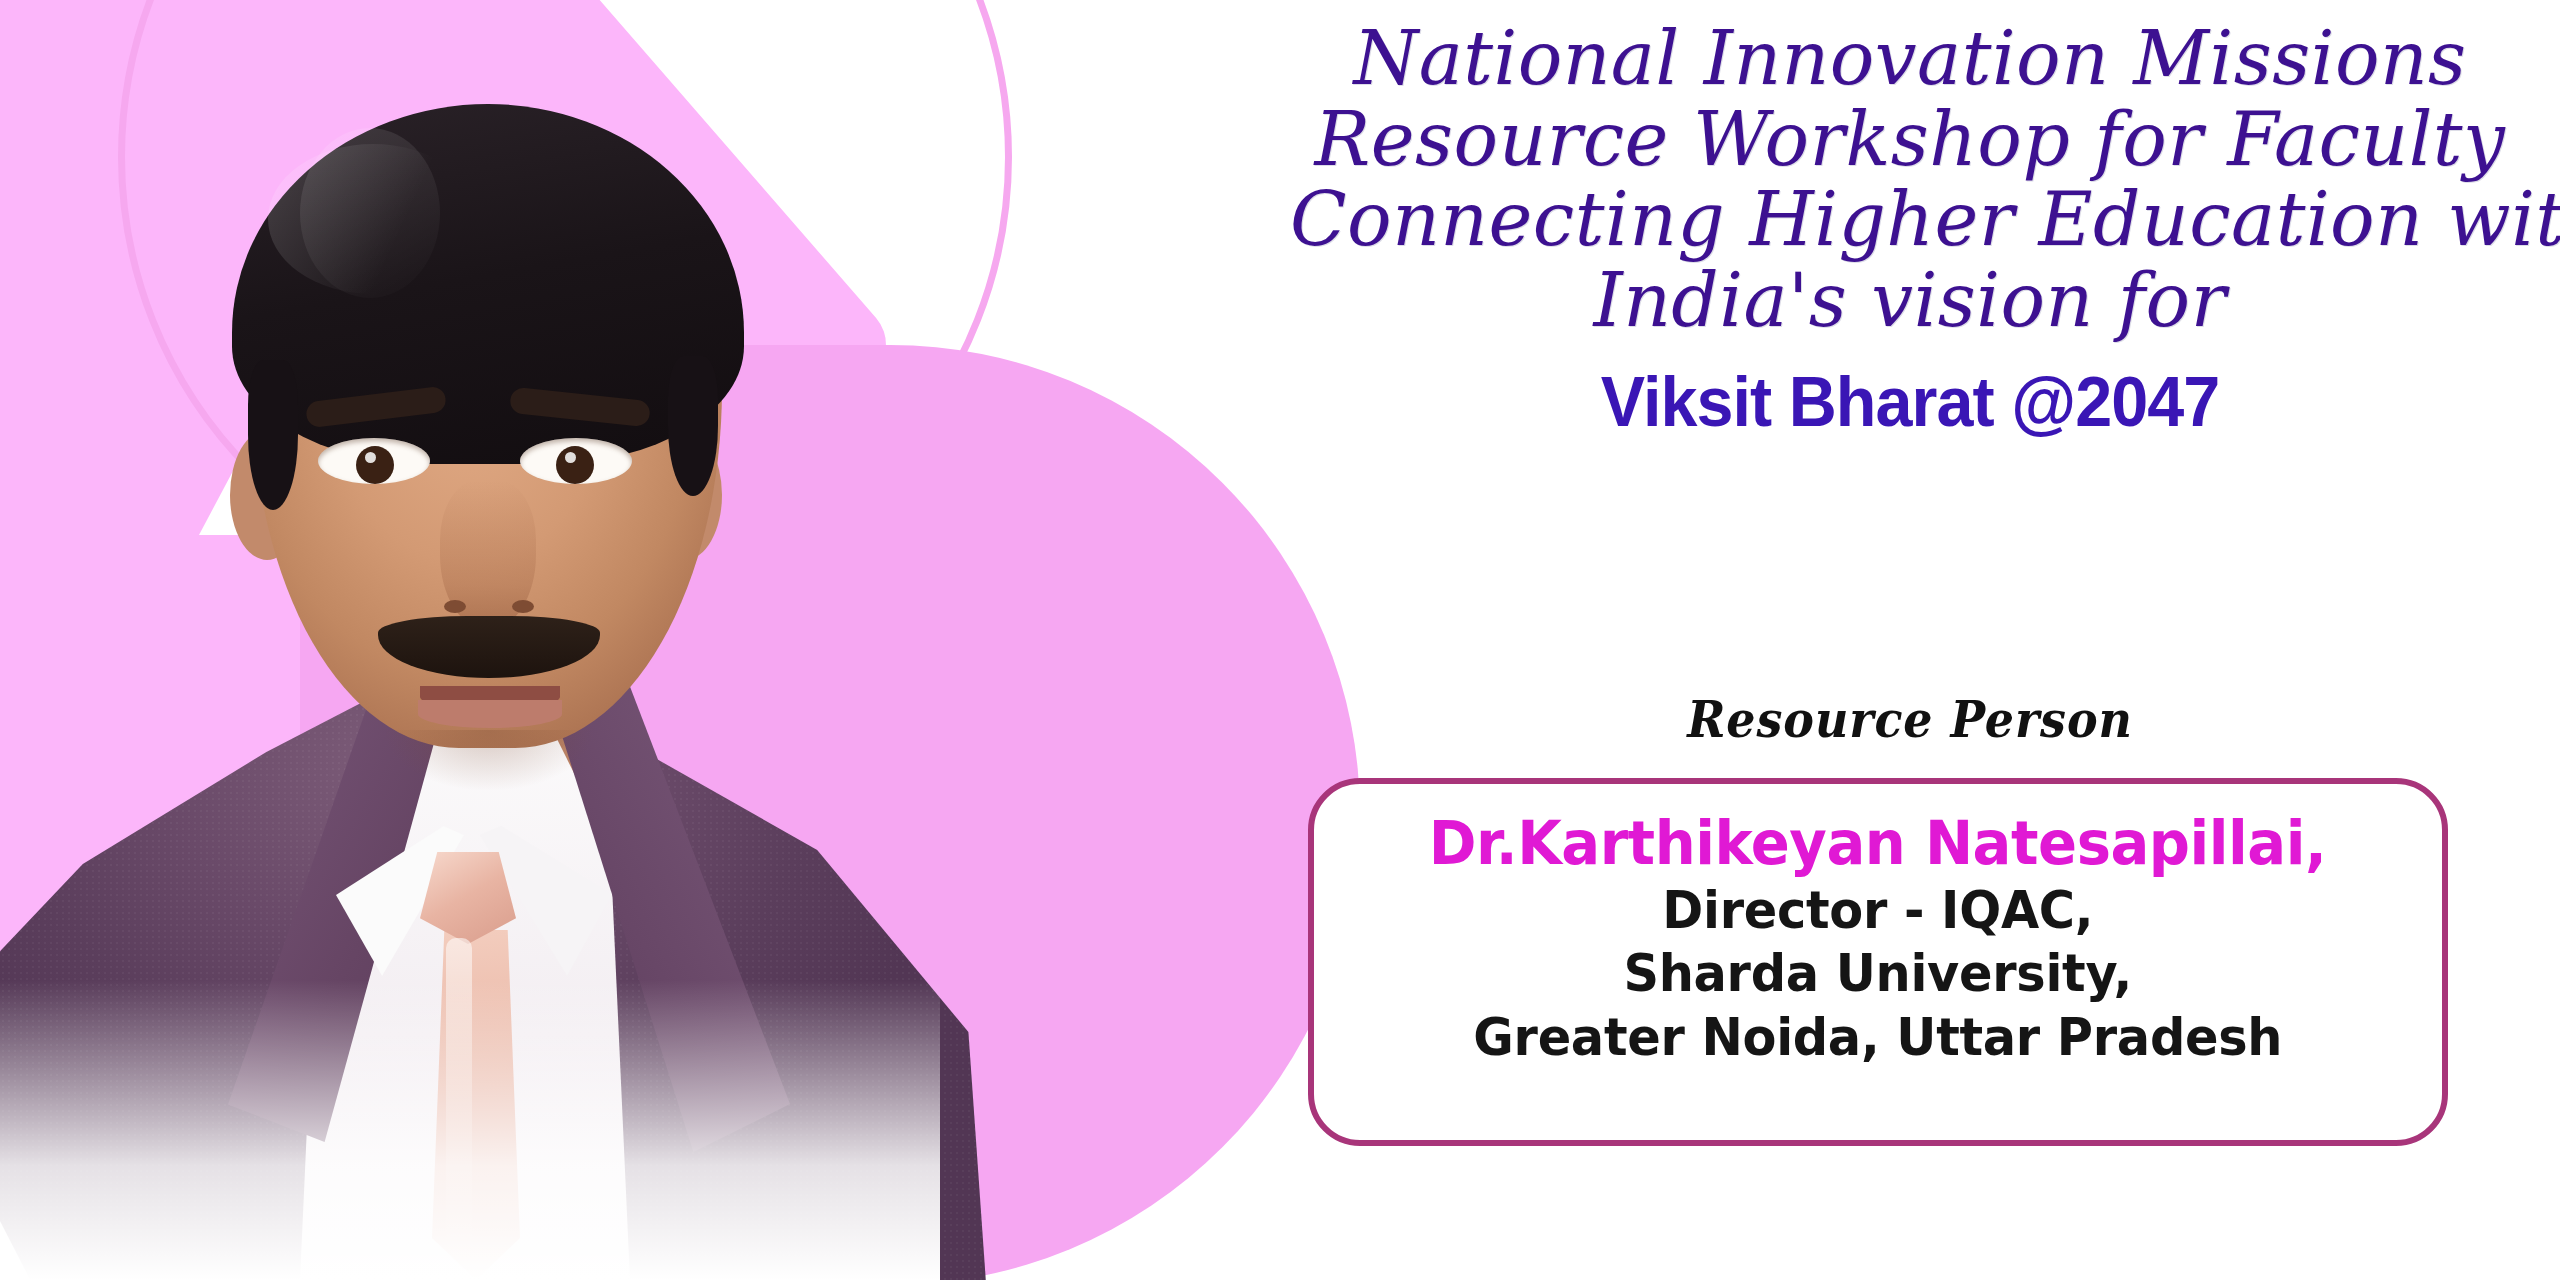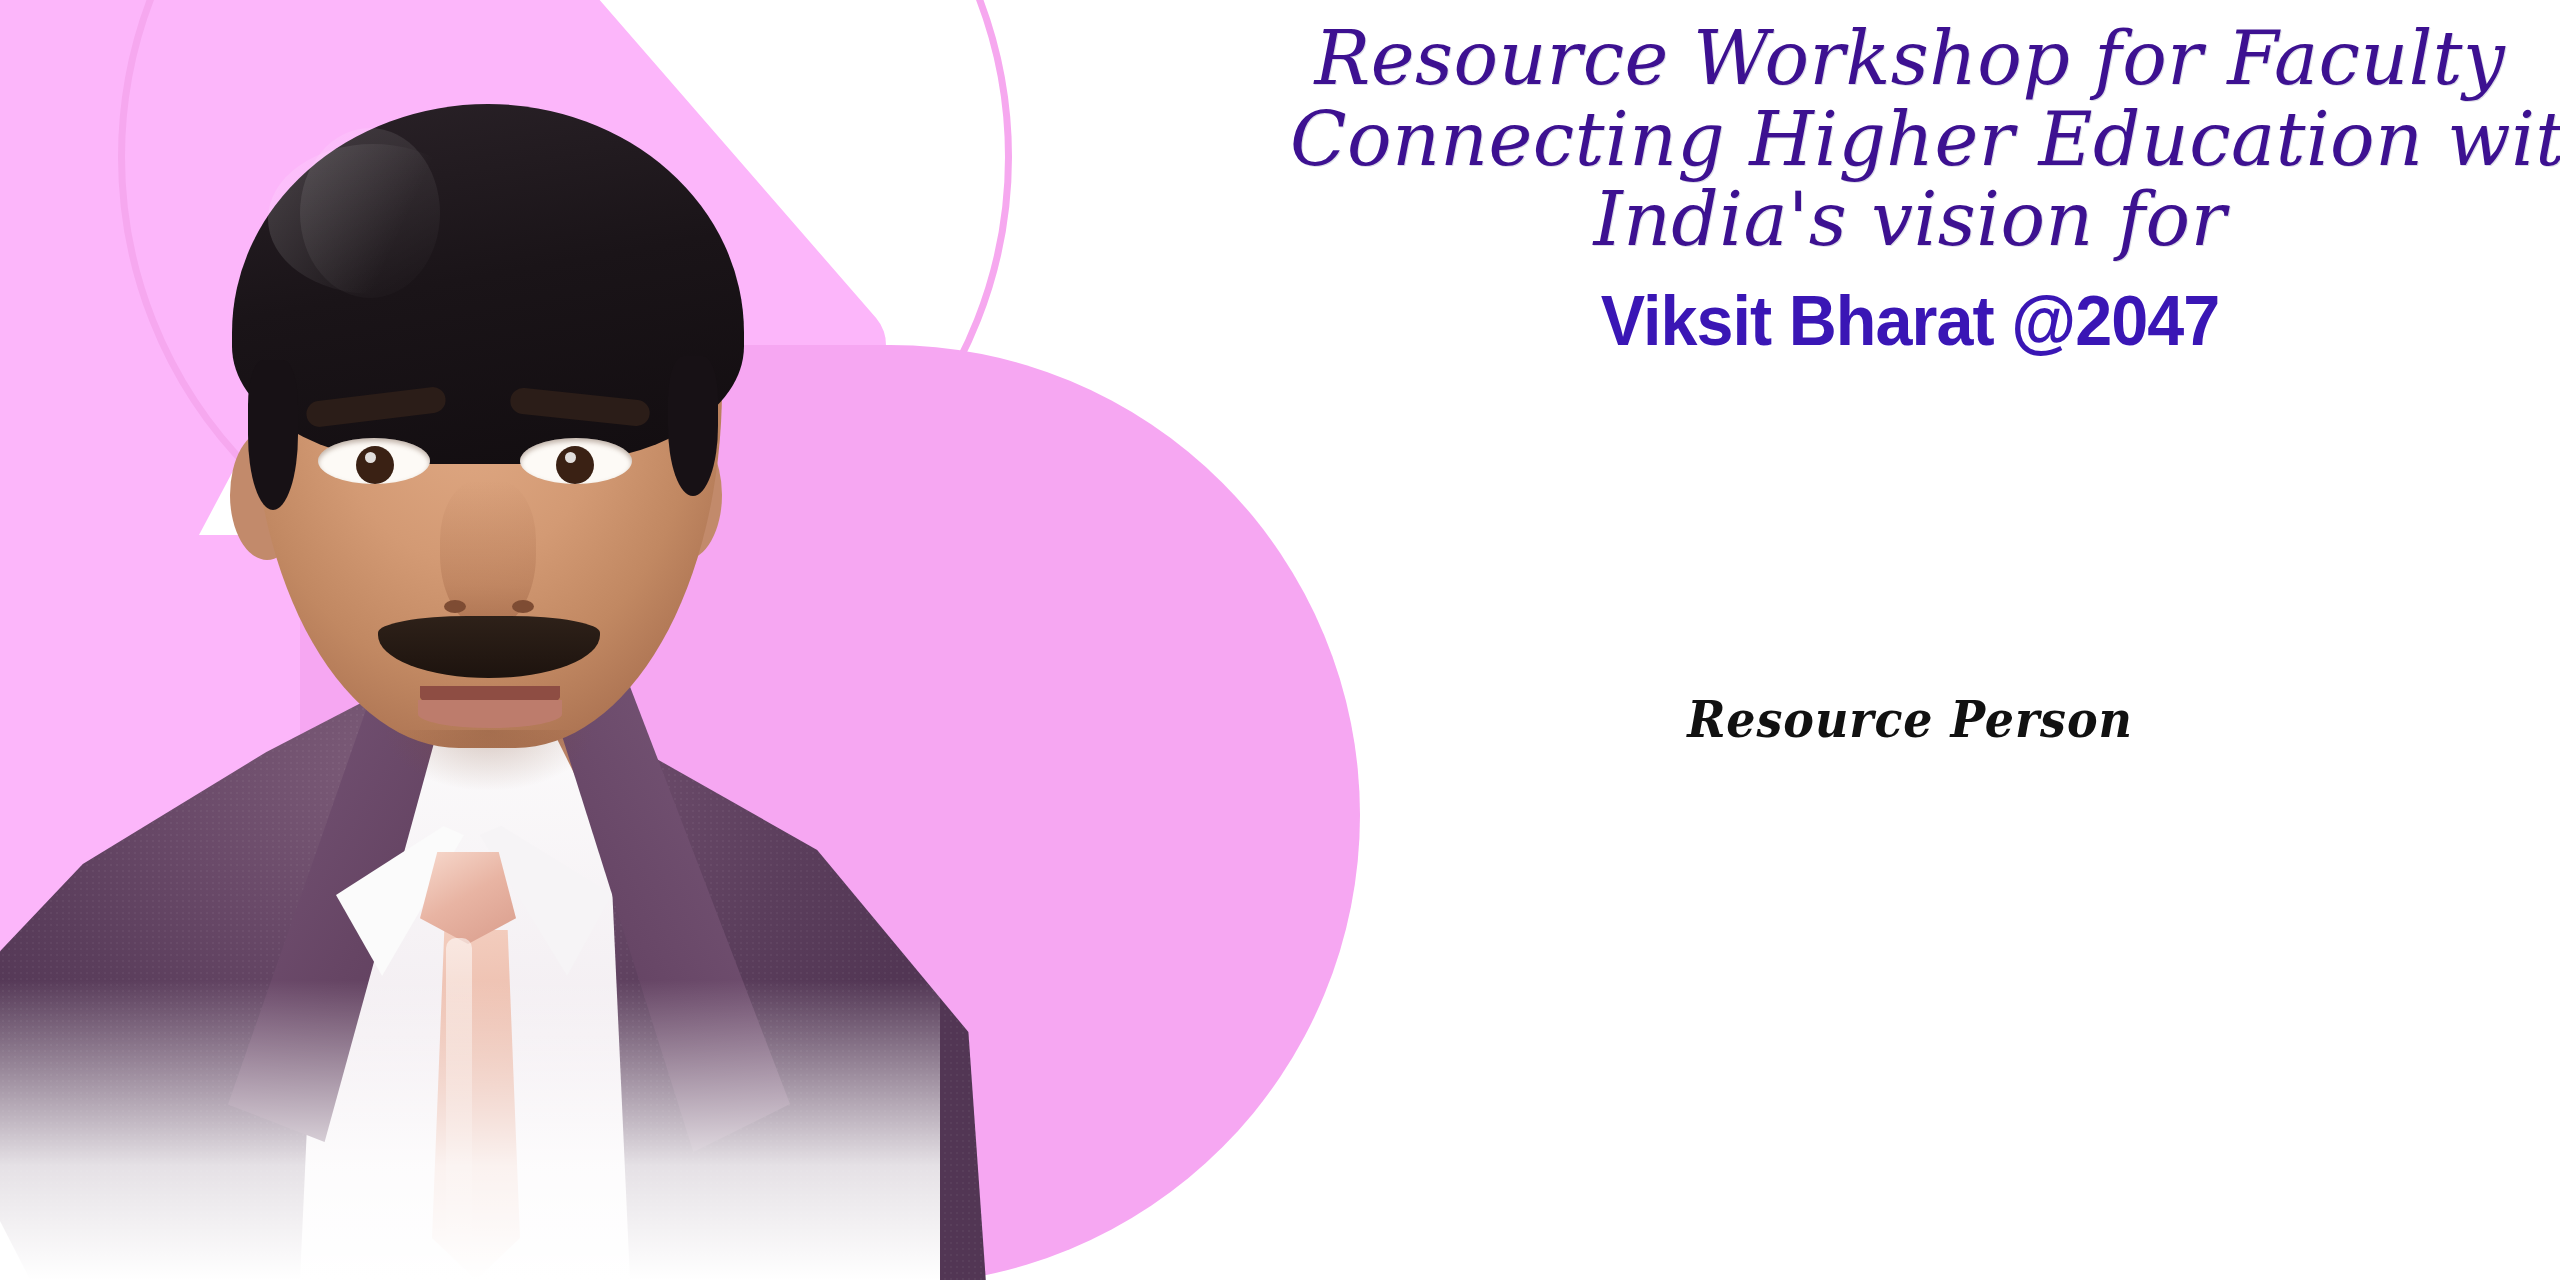--- a/index.html
+++ b/index.html
@@ -226,23 +226,30 @@
     <div class="moustache"></div>
     <div class="mouth"></div>
     <div class="lip"></div>
     <div class="chin"></div>
     <div class="photo-fade"></div>
   </div>
 
   <div class="right">
 
     <div class="title-block">
+      <div class="title-line">National Innovation Missions</div>
       <div class="title-line">Resource Workshop for Faculty</div>
       <div class="title-line">Connecting Higher Education with</div>
       <div class="title-line">India's vision for</div>
       <div class="title-accent">Viksit Bharat @2047</div>
     </div>
 
     <div class="resource-label">Resource Person</div>
 
+    <div class="name-card">
+      <div class="name-main">Dr.Karthikeyan Natesapillai,</div>
+      <div class="name-sub">Director - IQAC,</div>
+      <div class="name-sub">Sharda University,</div>
+      <div class="name-sub">Greater Noida, Uttar Pradesh</div>
+    </div>
 
   </div>
 </div>
 
 </body></html>

